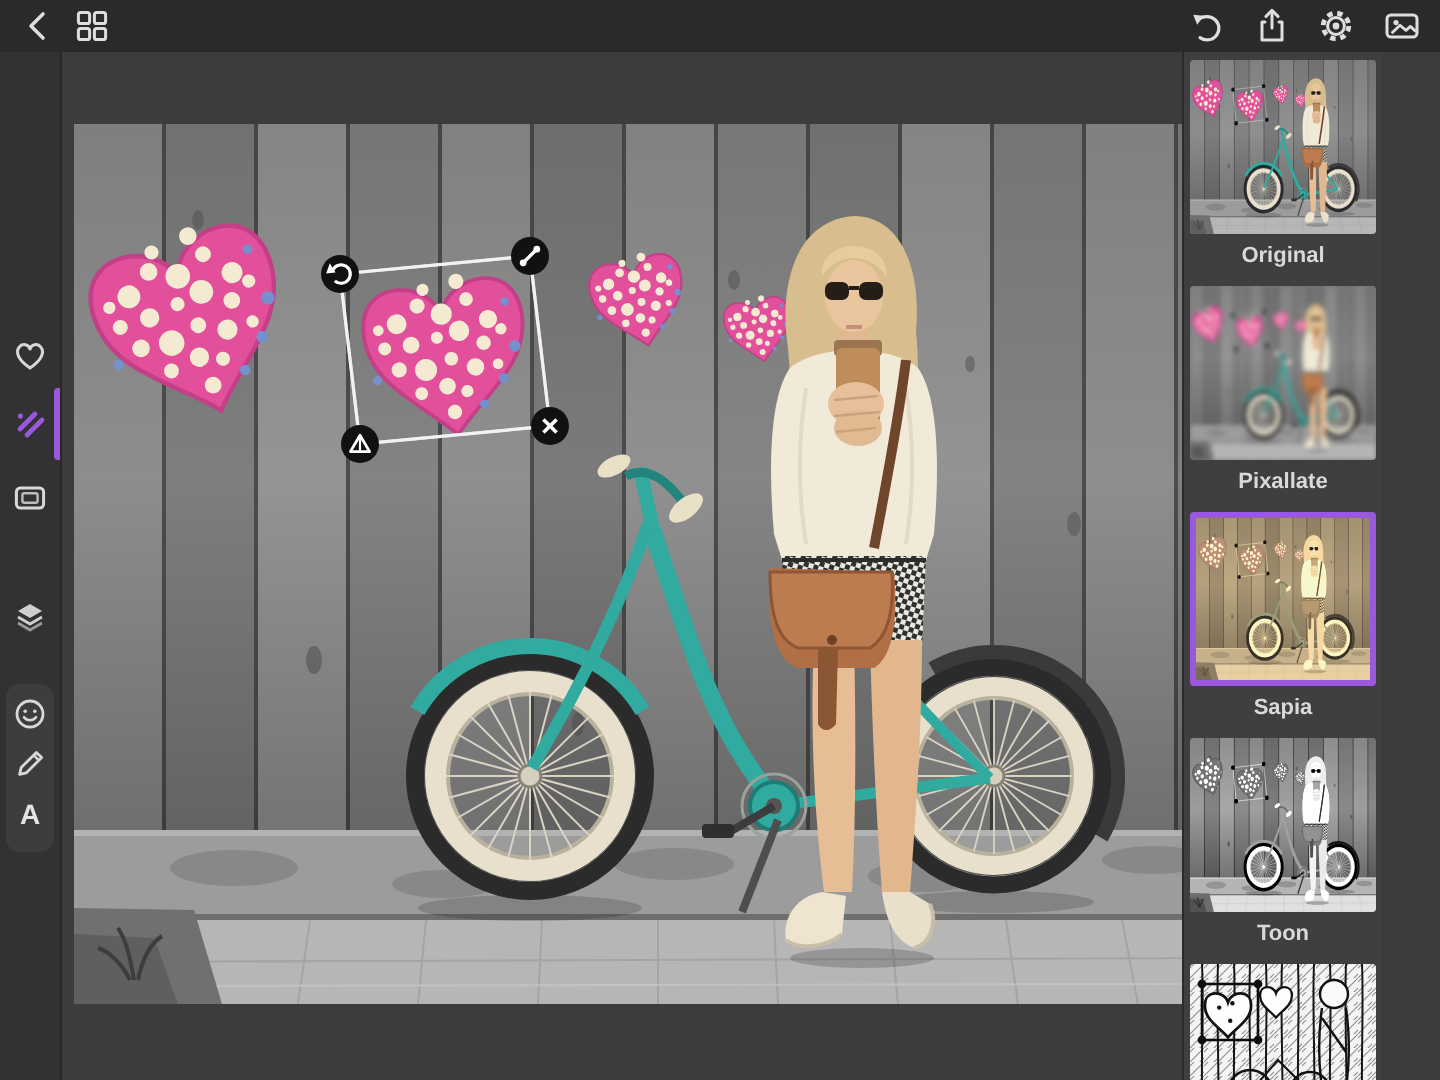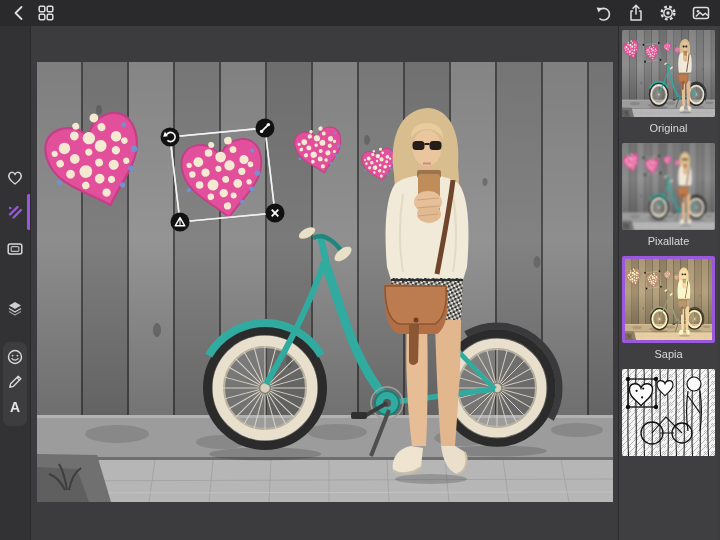--- a/index.html
+++ b/index.html
@@ -14,22 +14,22 @@
             border-right:1px solid #29292b;z-index:20;}
   .tool-btn{position:absolute;left:4px;width:22px;height:22px;display:flex;align-items:center;justify-content:center;cursor:pointer;}
   #tool-group-bg{position:absolute;left:3px;top:316px;width:24px;height:84px;background:#3d3d40;border-radius:7px;}
   #active-bar{position:absolute;right:0;top:168px;width:3px;height:36px;background:var(--accent,#9a58dc);border-radius:2px 0 0 2px;}
   .glyph-a{color:#e4e4e4;font-size:14px;font-weight:bold;line-height:1;}
   
   #canvas-wrap{position:absolute;left:37px;top:62px;width:576px;height:440px;z-index:5;}
   #canvas-wrap svg{display:block;}
   #selection-overlay{position:absolute;left:0;top:0;}
   
-  #filter-panel{position:absolute;left:618px;top:26px;width:100px;height:514px;background:var(--panel-bg,#3f3f41);
-                border-left:1px solid #2a2a2c;z-index:20;box-sizing:border-box;padding-top:4px;}
+  #filter-panel{position:absolute;left:591px;top:26px;width:100px;height:514px;background:var(--panel-bg,#3f3f41);
+                border-left:1px solid #2a2a2c;z-index:20;box-sizing:border-box;padding-top:4px;font-weight:bold;}
   .filter-item{width:93px;margin:0 auto 3px auto;cursor:pointer;}
   .thumb{width:93px;height:87px;overflow:hidden;border-radius:2px;background:#777;box-sizing:border-box;}
   .thumb svg{width:100%;height:100%;display:block;}
   .filter-item.selected .thumb{border:3px solid var(--accent,#9a58dc);}
   .filter-label{height:23px;line-height:23px;text-align:center;font-size:11px;color:var(--label-text,#d9d9d9);}
   .f-sapia svg{filter:sepia(.85) saturate(1.15) brightness(.97);}
   .f-pixallate svg{filter:blur(1.2px) saturate(1.05);}
   .f-toon svg{filter:grayscale(1) contrast(1.55) brightness(1.05);}
 </style>
 </head>
@@ -388,20 +388,28 @@
       </div>
       <div class="filter-label">Pixallate</div>
     </div>
     <div class="filter-item selected">
       <div class="thumb f-sapia">
         <svg viewBox="0 0 576 440" preserveAspectRatio="none">
             <use href="#scene"></use>
           </svg>
       </div>
       <div class="filter-label">Sapia</div>
+    </div>
+    <div class="filter-item">
+      <div class="thumb f-toon">
+        <svg viewBox="0 0 576 440" preserveAspectRatio="none">
+            <use href="#scene"></use>
+          </svg>
+      </div>
+      <div class="filter-label">Toon</div>
     </div>
     <div class="filter-item">
       <div class="thumb f-sketch">
         <svg viewBox="0 0 93 87">
           <rect width="93" height="87" fill="#f4f4f4"></rect>
           <g stroke="#161616" stroke-width="1" fill="none">
             <path d="M6 0 C7 22 5 55 6.5 87"></path>
               <path d="M14 0 C13 25 15 60 14 87"></path>
             <path d="M22 0 C23 20 21 52 22.5 87"></path>
               <path d="M30 0 C29 28 31 58 30 87"></path>

